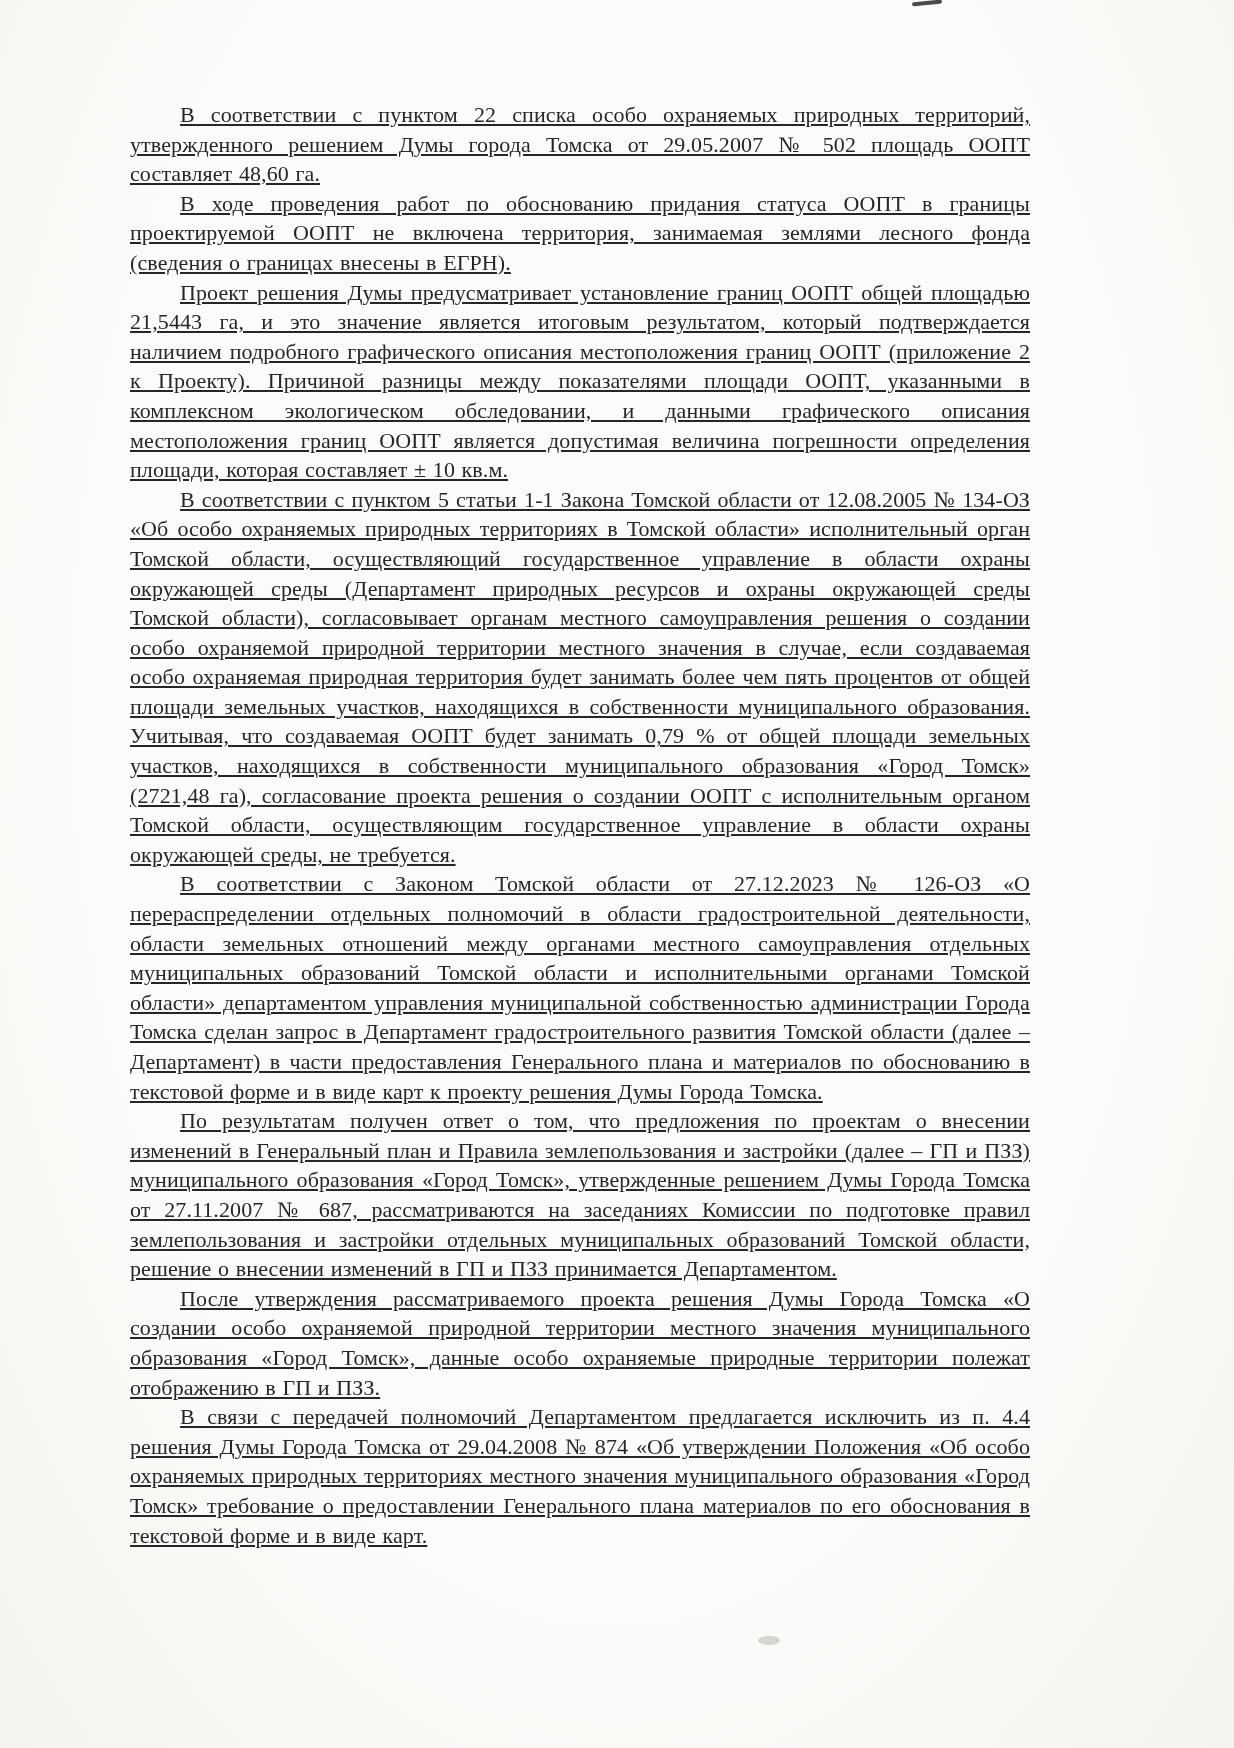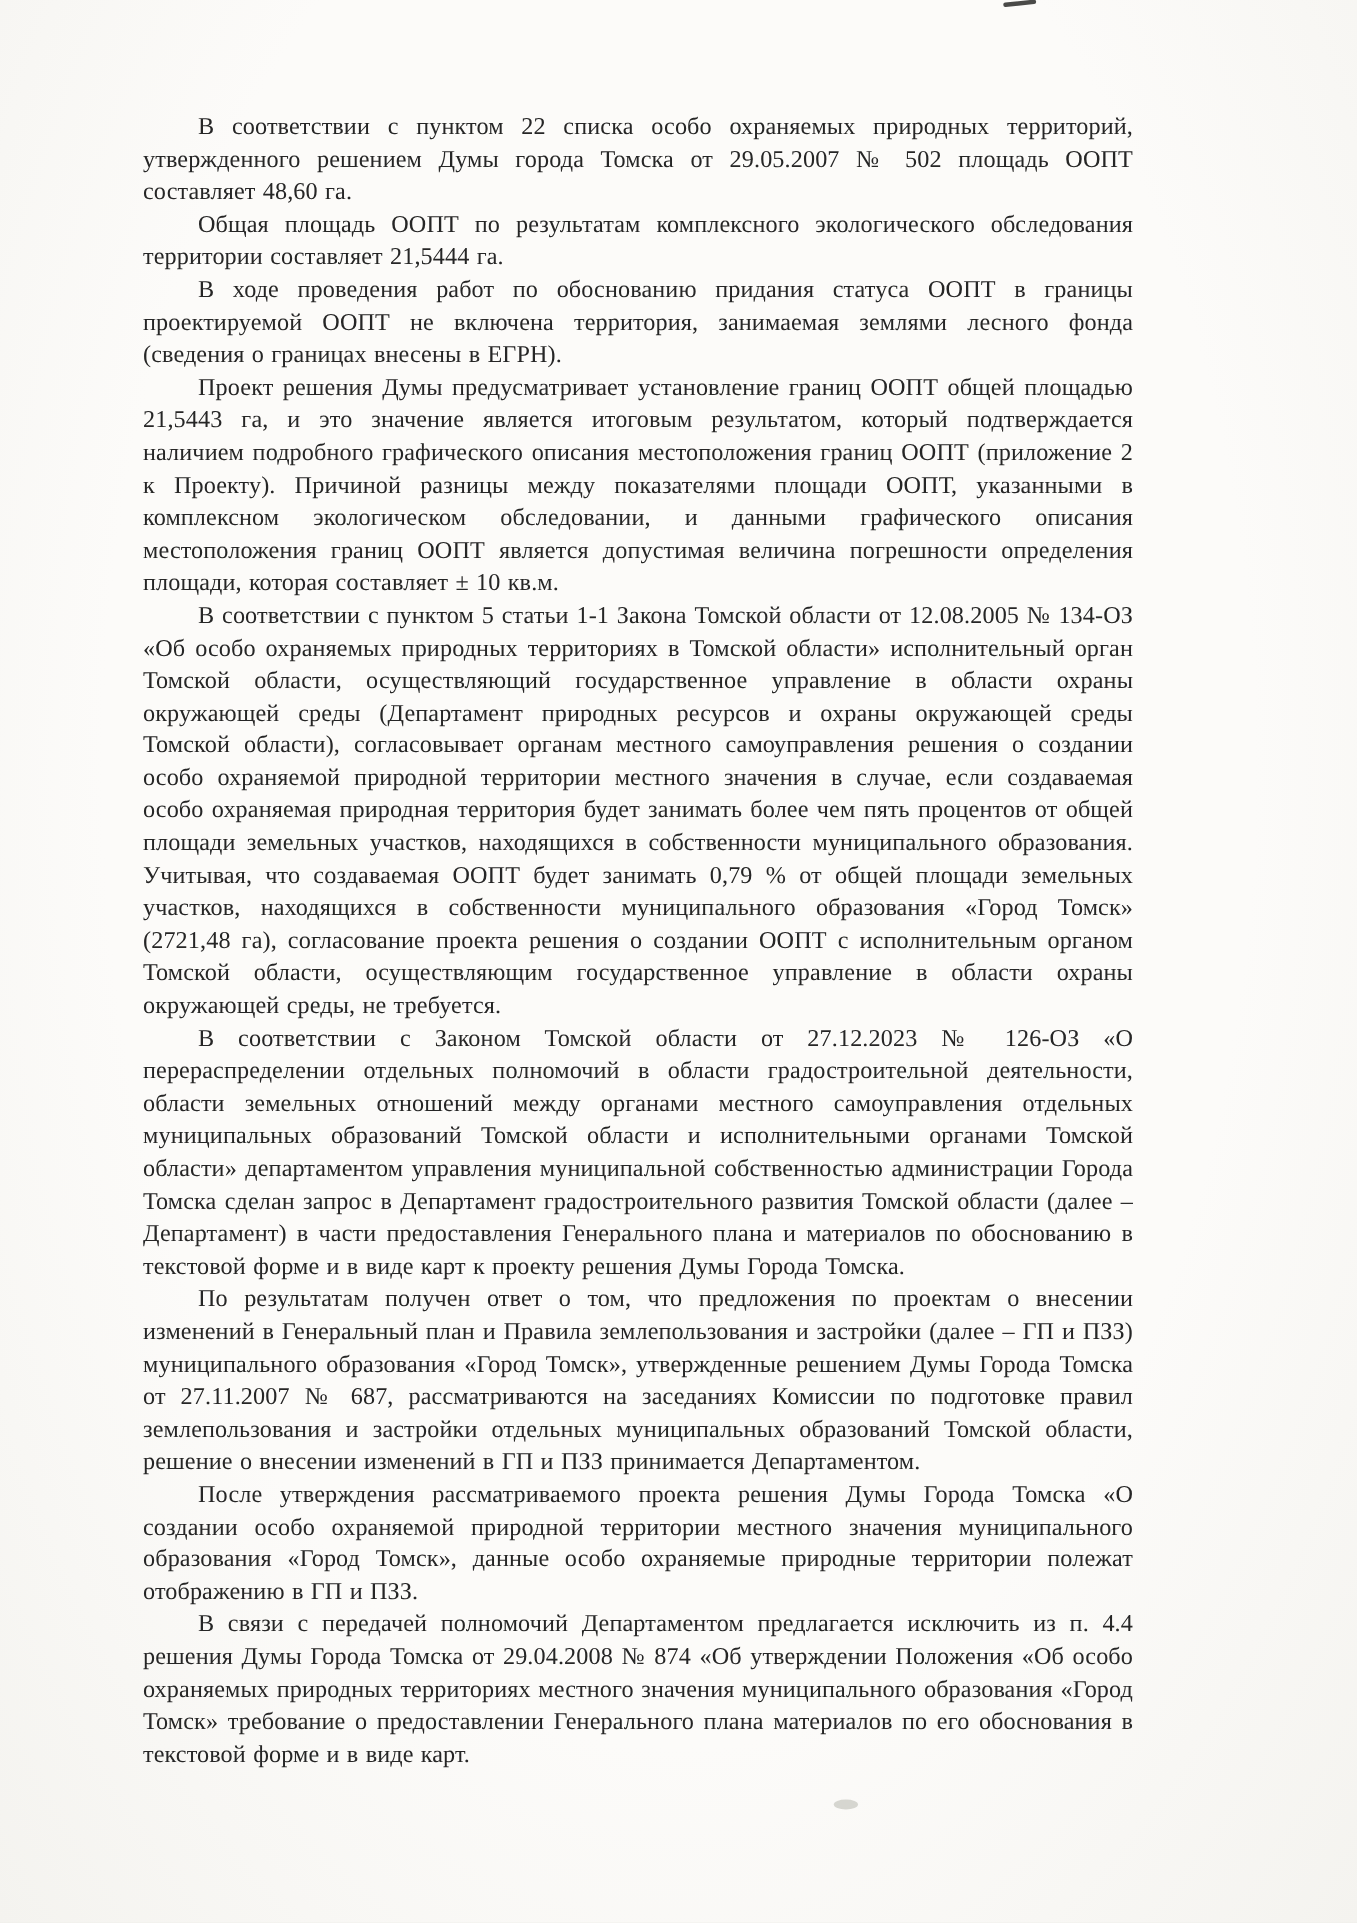--- a/index.html
+++ b/index.html
@@ -27,20 +27,21 @@
     line-height: 29.6px;
     text-align: justify;
     text-align-last: left;
     letter-spacing: 0.1px;
   }
   .content p {
     margin: 0;
     padding: 0;
     text-indent: 50px;
     word-spacing: 1px;
+    text-decoration: underline;
   }
   .artifact {
     position: absolute;
     pointer-events: none;
   }
   .artifact-top-right {
     left: 912px;
     top: 1px;
     width: 30px;
     height: 4px;
@@ -59,21 +60,20 @@
   }
 </style>
 </head>
 <body>
 
 <div class="page">
   <div class="artifact artifact-top-right"></div>
 
   <div class="content">
     <p>В соответствии с пунктом 22 списка особо охраняемых природных территорий, утвержденного решением Думы города Томска от 29.05.2007 № 502 площадь ООПТ составляет 48,60 га.</p>
-    <p>Общая площадь ООПТ по результатам комплексного экологического обследования территории составляет 21,5444 га.</p>
     <p>В ходе проведения работ по обоснованию придания статуса ООПТ в границы проектируемой ООПТ не включена территория, занимаемая землями лесного фонда (сведения о границах внесены в ЕГРН).</p>
     <p>Проект решения Думы предусматривает установление границ ООПТ общей площадью 21,5443 га, и это значение является итоговым результатом, который подтверждается наличием подробного графического описания местоположения границ ООПТ (приложение 2 к Проекту). Причиной разницы между показателями площади ООПТ, указанными в комплексном экологическом обследовании, и данными графического описания местоположения границ ООПТ является допустимая величина погрешности определения площади, которая составляет ± 10 кв.м.</p>
     <p>В соответствии с пунктом 5 статьи 1-1 Закона Томской области от 12.08.2005 № 134-ОЗ «Об особо охраняемых природных территориях в Томской области» исполнительный орган Томской области, осуществляющий государственное управление в области охраны окружающей среды (Департамент природных ресурсов и охраны окружающей среды Томской области), согласовывает органам местного самоуправления решения о создании особо охраняемой природной территории местного значения в случае, если создаваемая особо охраняемая природная территория будет занимать более чем пять процентов от общей площади земельных участков, находящихся в собственности муниципального образования. Учитывая, что создаваемая ООПТ будет занимать 0,79 % от общей площади земельных участков, находящихся в собственности муниципального образования «Город Томск» (2721,48 га), согласование проекта решения о создании ООПТ с исполнительным органом Томской области, осуществляющим государственное управление в области охраны окружающей среды, не требуется.</p>
     <p>В соответствии с Законом Томской области от 27.12.2023 № 126-ОЗ «О перераспределении отдельных полномочий в области градостроительной деятельности, области земельных отношений между органами местного самоуправления отдельных муниципальных образований Томской области и исполнительными органами Томской области» департаментом управления муниципальной собственностью администрации Города Томска сделан запрос в Департамент градостроительного развития Томской области (далее – Департамент) в части предоставления Генерального плана и материалов по обоснованию в текстовой форме и в виде карт к проекту решения Думы Города Томска.</p>
     <p>По результатам получен ответ о том, что предложения по проектам о внесении изменений в Генеральный план и Правила землепользования и застройки (далее – ГП и ПЗЗ) муниципального образования «Город Томск», утвержденные решением Думы Города Томска от 27.11.2007 № 687, рассматриваются на заседаниях Комиссии по подготовке правил землепользования и застройки отдельных муниципальных образований Томской области, решение о внесении изменений в ГП и ПЗЗ принимается Департаментом.</p>
     <p>После утверждения рассматриваемого проекта решения Думы Города Томска «О создании особо охраняемой природной территории местного значения муниципального образования «Город Томск», данные особо охраняемые природные территории полежат отображению в ГП и ПЗЗ.</p>
     <p>В связи с передачей полномочий Департаментом предлагается исключить из п. 4.4 решения Думы Города Томска от 29.04.2008 № 874 «Об утверждении Положения «Об особо охраняемых природных территориях местного значения муниципального образования «Город Томск» требование о предоставлении Генерального плана материалов по его обоснования в текстовой форме и в виде карт.</p>
   </div>
 
   <div class="artifact artifact-bottom"></div>

